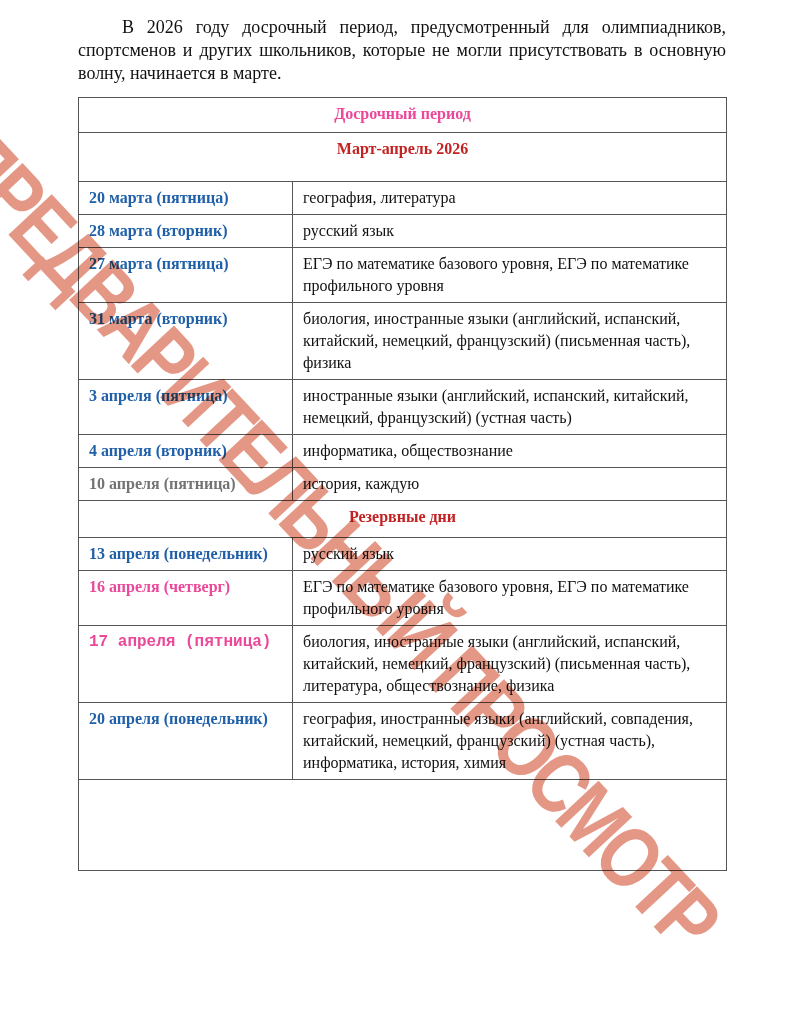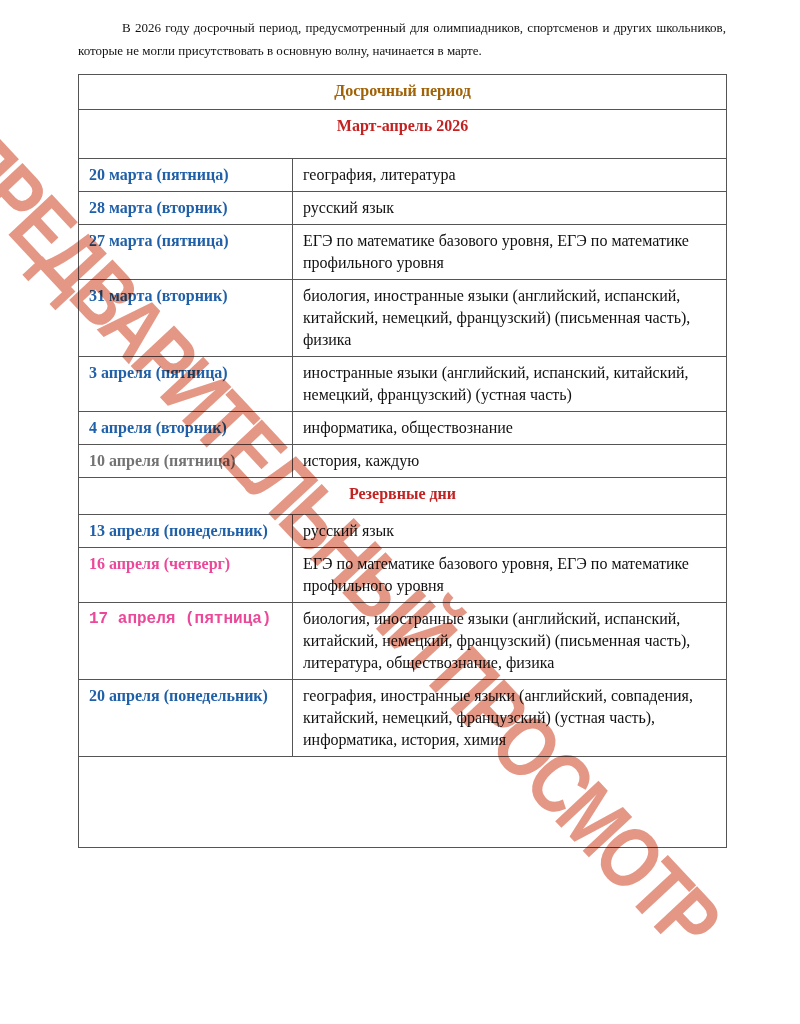--- a/index.html
+++ b/index.html
@@ -9,21 +9,21 @@
     color: #111;
     position: relative;
     overflow: hidden;
   }
   .page {
     position: absolute;
     left: 78px; top: 16px;
     width: 648px;
   }
   .para {
-    font-size: 13px;
+    font-size: 18px;
     line-height: 23px;
     text-align: justify;
     text-indent: 44px;
     margin: 0 0 12px 0;
   }
   .lead-red { color: var(--red); font-weight: bold; }
 
   table.schedule {
     margin-top: 6px;
     width: 648px;
@@ -81,21 +81,21 @@
 
 
 
   <table class="schedule">
     <colgroup>
       <col style="width:214px">
       <col style="width:434px">
     </colgroup>
     <tbody id="schedule-body">
       <tr>
-        <td colspan="2" class="section-head head-1" style="color: #a16207; margin-left: 40px;">Досрочный период</td>
+        <td colspan="2" class="section-head head-1" style="color: #ec4899; margin-left: 40px;">Досрочный период</td>
       </tr>
       <tr>
         <td colspan="2" class="section-head head-2" style="color: rgb(195, 34, 34);">Март-апрель 2026</td>
       </tr>
 
       <tr>
           <td class="date-cell" style="color: rgb(32, 96, 168);">20 марта (пятница)</td>
           <td>география, литература</td>
         </tr>
         <tr>

